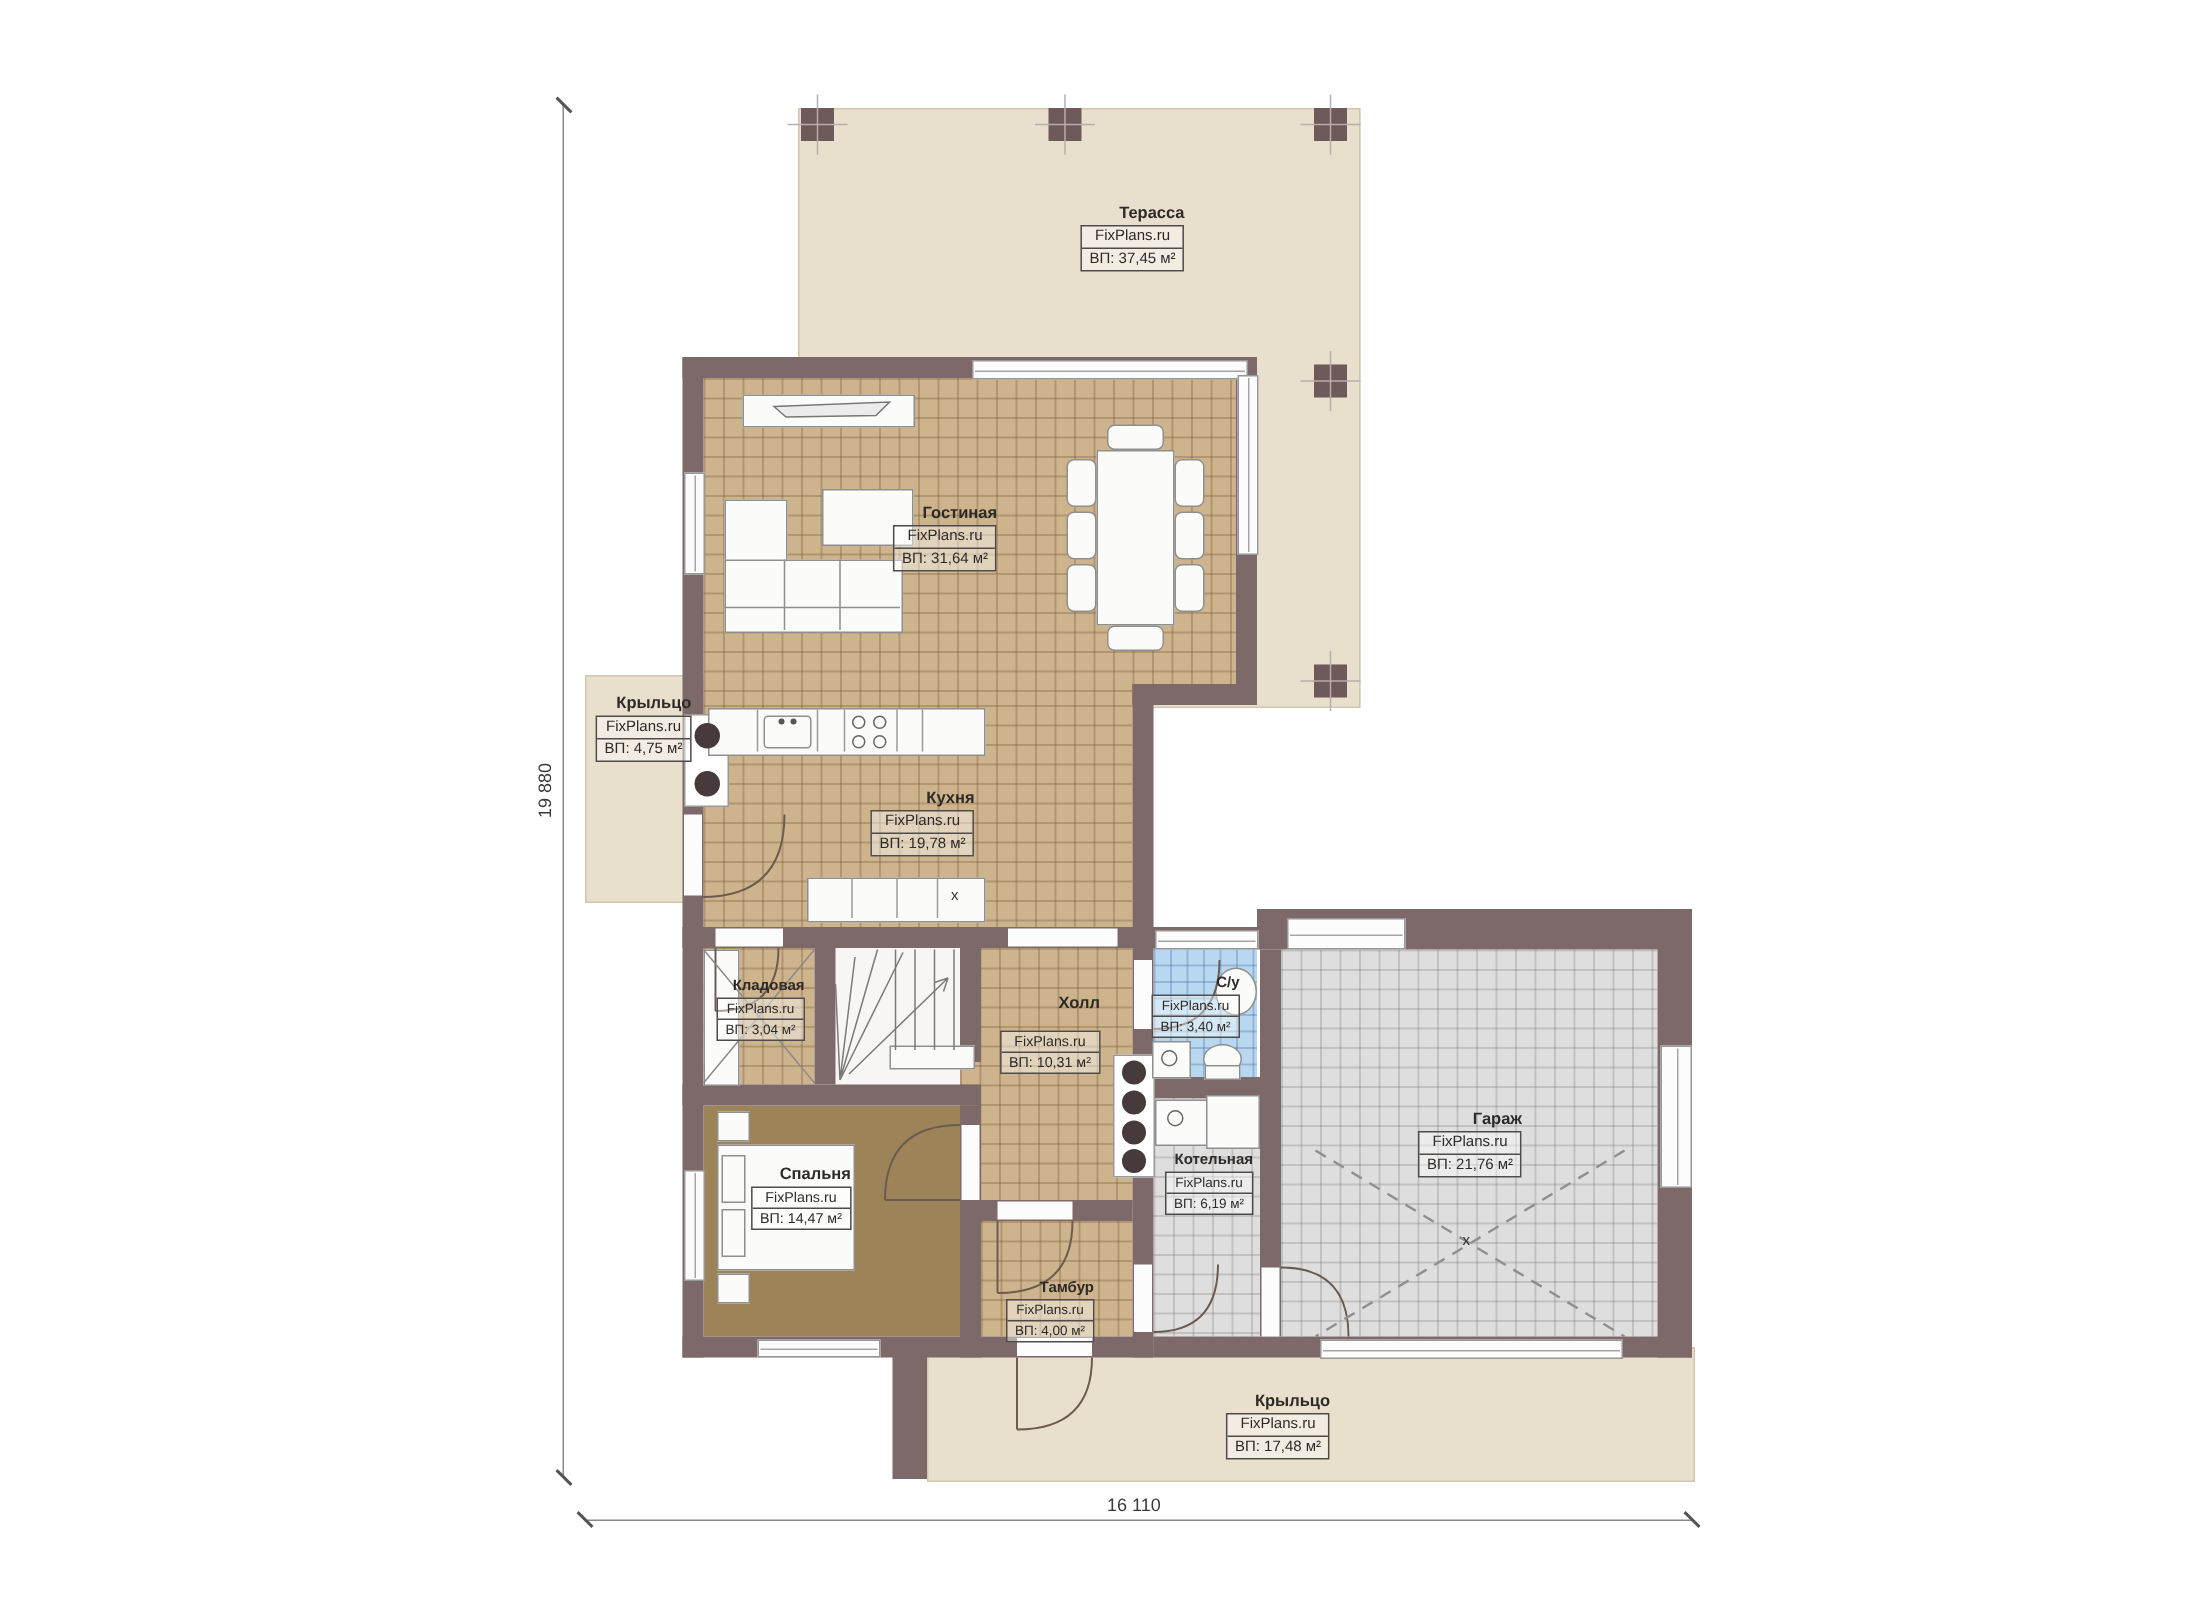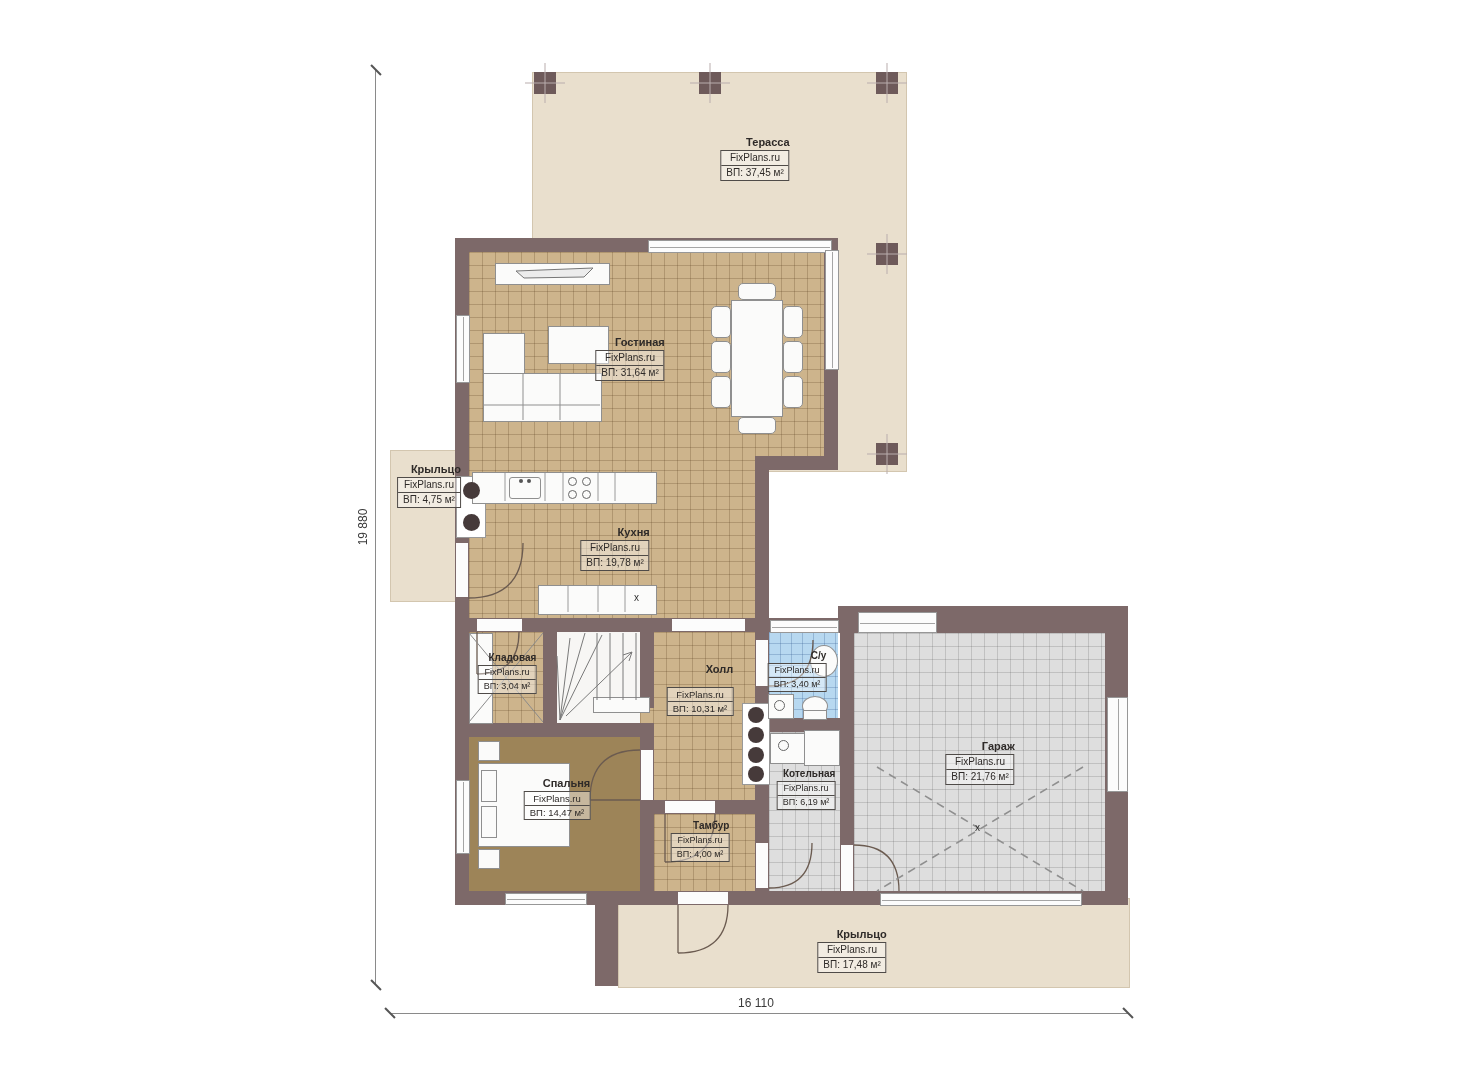--- a/index.html
+++ b/index.html
@@ -272,30 +272,30 @@
   </div>
 
   <div class="rlabel" style="left:806px;top:768px;">
     <div class="rname" style="font-size:10px;">Котельная</div>
     <div class="lbox" style="font-size:9px;line-height:13px;">
       <div class="brand">FixPlans.ru</div>
       <div class="area">ВП: 6,19 м²</div>
     </div>
   </div>
 
-  <div class="rlabel" style="left:534px;top:777px;margin-left:23px;">
+  <div class="rlabel" style="left:534px;top:777px;">
     <div class="rname">Спальня</div>
     <div class="lbox" style="font-size:9.5px;line-height:13px;">
       <div class="brand">FixPlans.ru</div>
       <div class="area">ВП: 14,47 м²</div>
     </div>
   </div>
 
   <div class="rlabel" style="left:700px;top:820px;">
-    <div class="rname" style="font-size:10px;">Тамбур</div>
+    <div class="rname" style="font-size:10px;margin-top:33px;">Тамбур</div>
     <div class="lbox" style="font-size:9px;line-height:13px;">
       <div class="brand">FixPlans.ru</div>
       <div class="area">ВП: 4,00 м²</div>
     </div>
   </div>
 
   <div class="rlabel" style="left:852px;top:928px;">
     <div class="rname">Крыльцо</div>
     <div class="lbox">
       <div class="brand">FixPlans.ru</div>

